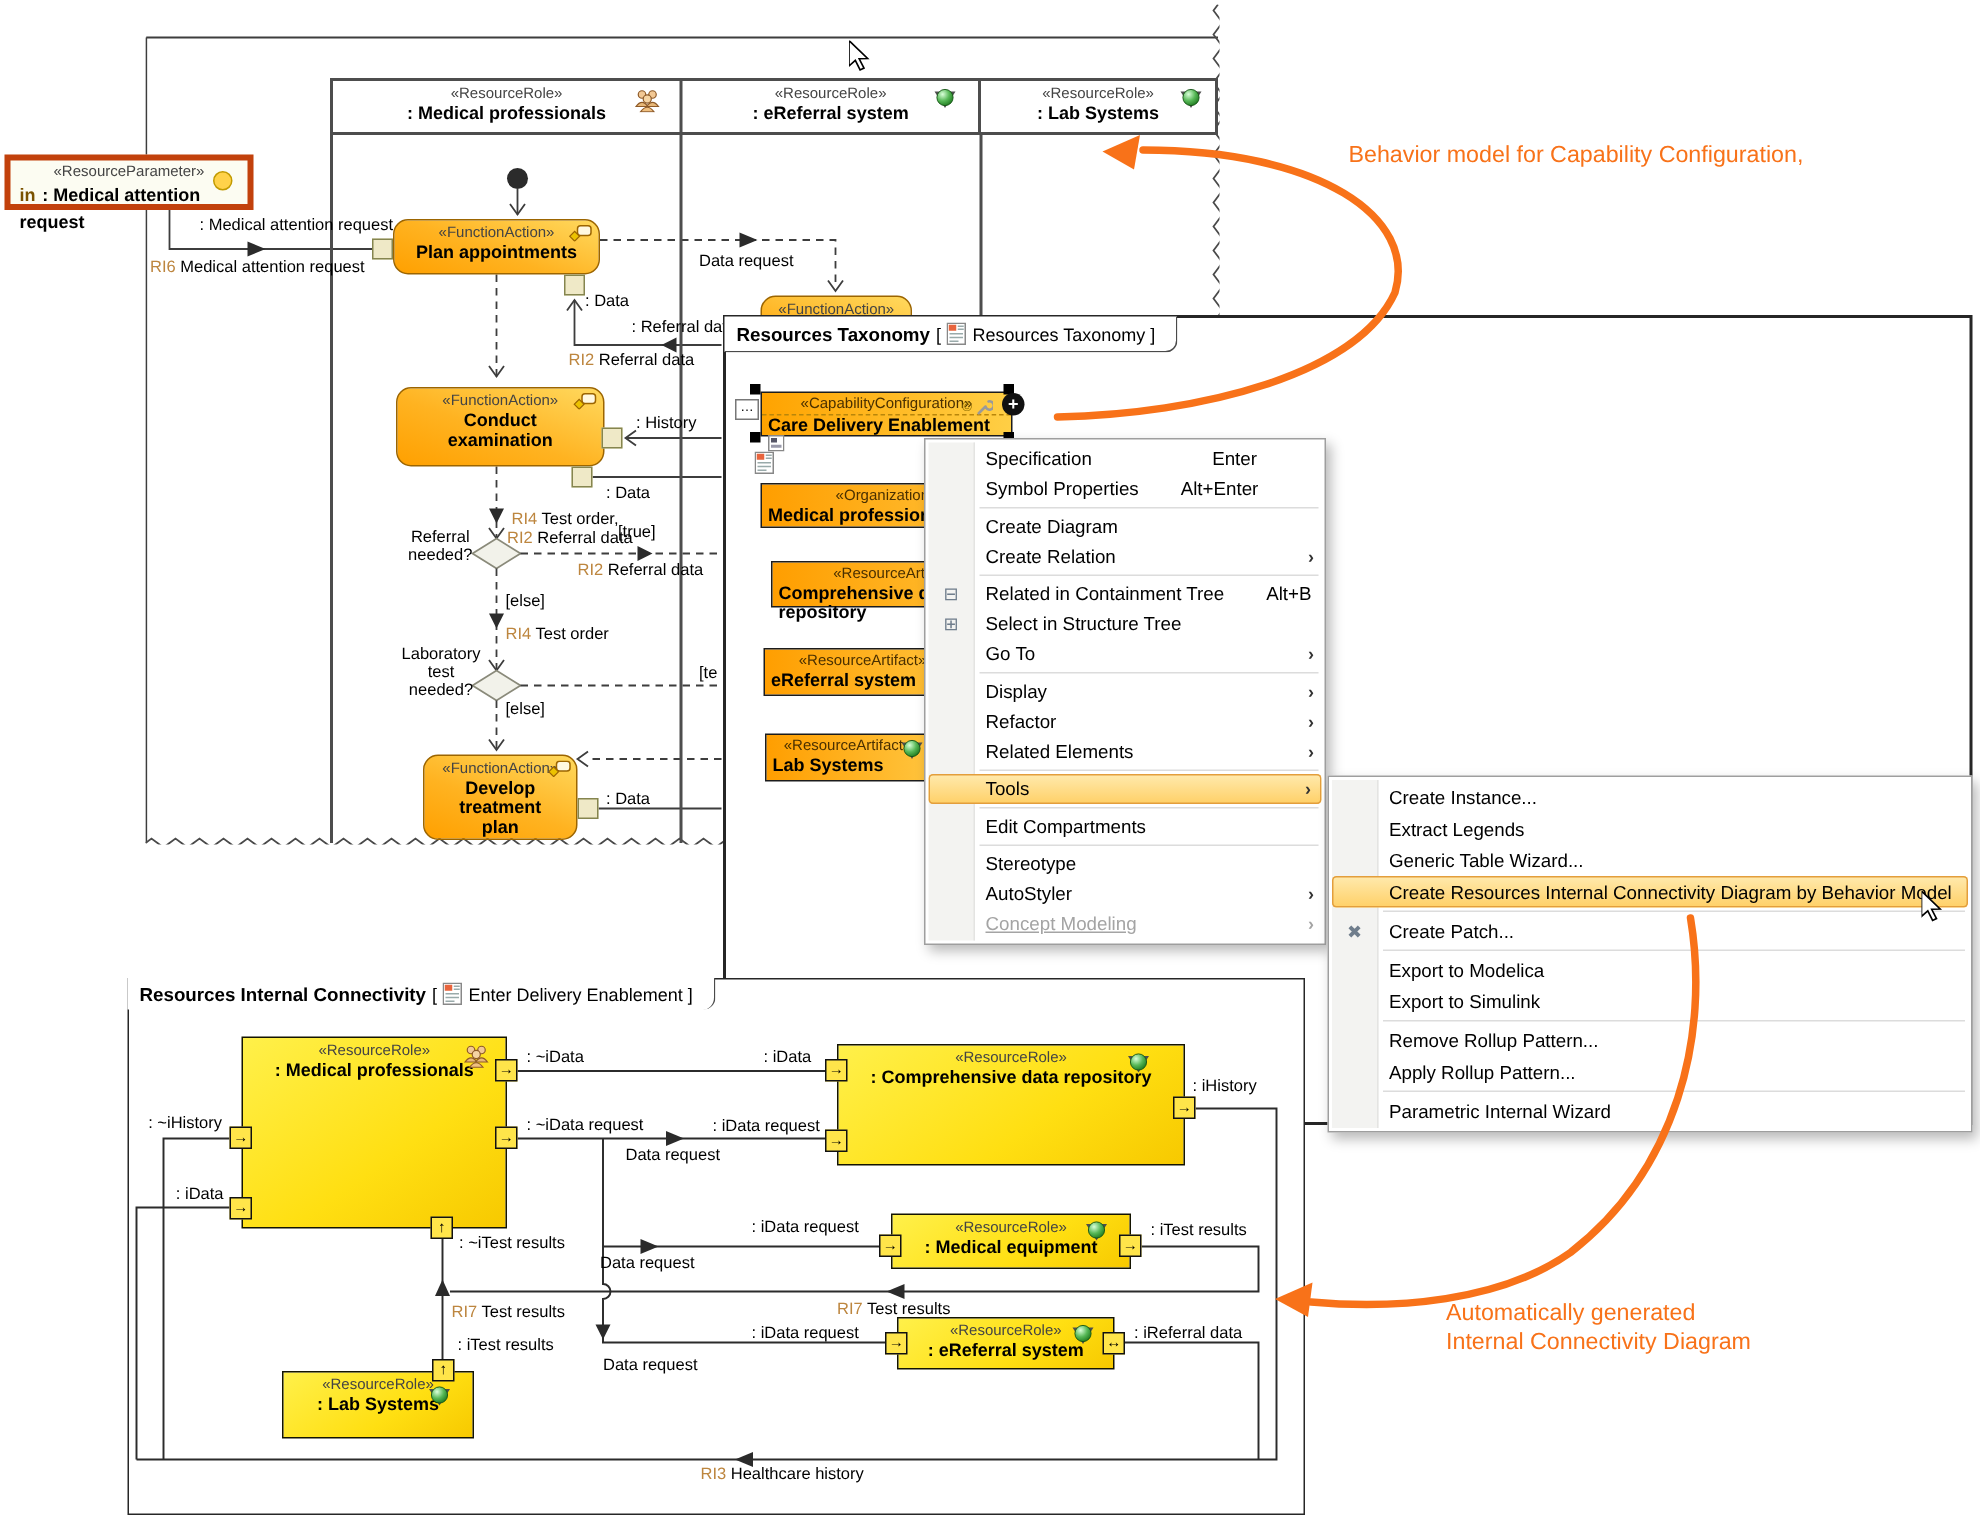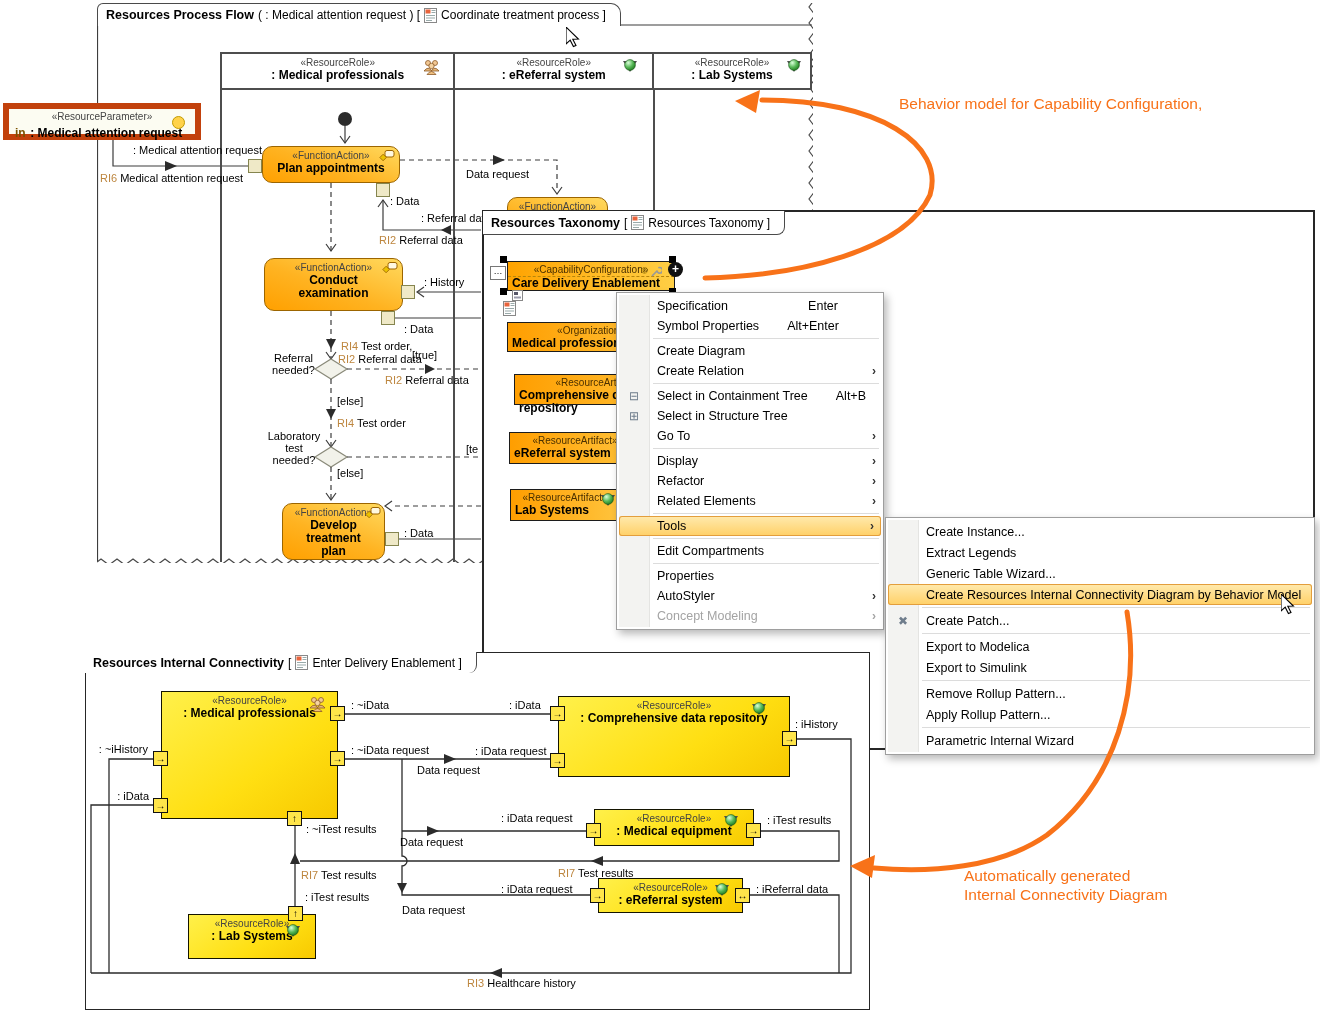--- a/index.html
+++ b/index.html
@@ -35,21 +35,21 @@
         padding:3px 0;z-index:40;box-sizing:border-box;}
   .gutter{position:absolute;left:2px;top:2px;bottom:2px;width:30px;background:#f3f3f1;border-right:1px solid #e4e4e2;}
   .mi{position:relative;display:flex;align-items:center;height:20px;font-size:12.5px;
       padding:0 27px 0 40px;white-space:nowrap;cursor:default;}
   .menu2 .mi{height:21px;}
   .mi .lab{flex:0 1 auto;}
   .mi .sc{margin-left:auto;padding-left:28px;padding-right:18px;}
   .mi .arr{position:absolute;right:7px;font-weight:bold;font-size:12px;color:#333;}
   .mi .ico{position:absolute;left:6px;width:22px;text-align:center;color:#6f7d8c;font-size:12px;}
   .mi.hl{background:linear-gradient(180deg,#ffeaae 0%,#ffd067 100%);box-shadow:inset 0 0 0 1px #e39e3c;border-radius:3px;margin:0 2px;padding:0 8px 0 38px;}
-  .mi.dis{color:#a4a4a4;}
+  .mi.dis{color:#a4a4a4;text-decoration:underline;}
   .mi.dis .arr{color:#a4a4a4;}
   .msep{height:1px;background:#dcdcdc;margin:2px 4px 2px 36px;}
   .orangetext{position:absolute;color:#f87219;font-size:15.5px;line-height:19px;white-space:nowrap;z-index:50;}
   .pluscirc{position:absolute;width:15px;height:15px;border-radius:50%;background:#111;color:#fff;
             font-size:12px;font-weight:bold;text-align:center;line-height:14px;z-index:6;}
   .dots{position:absolute;width:14px;height:12px;background:#fff;border:1px solid #777;font-size:9px;
         line-height:8px;text-align:center;z-index:6;}
   svg.lay{position:absolute;left:0;top:0;}
   .ln{fill:none;stroke:#2b2b2b;stroke-width:1.3;}
   .fl{fill:none;stroke:#3d3d3d;stroke-width:1.2;}
@@ -230,30 +230,22 @@
   <div class="lbl" style="left:315px;top:346px;">[true]</div>
   <div class="lbl" style="left:288px;top:371px;"><span class="ri">RI2</span><span> Referral data</span></div>
   <div class="lbl" style="left:240px;top:392px;">[else]</div>
   <div class="lbl" style="left:240px;top:414px;"><span class="ri">RI4</span><span> Test order</span></div>
   <div class="lbl" style="left:166px;top:427px;width:62px;white-space:normal;text-align:center;">Laboratory test needed?</div>
   <div class="lbl" style="left:369px;top:440px;">[te</div>
   <div class="lbl" style="left:240px;top:464px;">[else]</div>
   <div class="lbl" style="left:307px;top:524px;">: Data</div>
 </div>
 
-<div class="dtab" style="left:97px;top:3px;z-index:12;">
-  <b>Resources Process Flow</b>
-  <span>( : Medical attention request ) [</span>
-  <svg width="13" height="15">
-        <use href="#sym-doc"></use>
-      </svg>
-  <span>Coordinate treatment process ]</span>
-</div>
-
-<div class="abs" style="left:3px;top:103px;width:198px;height:37px;background:#fcfcf2;border:6px solid #c2410c;box-sizing:border-box;z-index:15;text-align:center;padding-top:2px;">
+
+<div class="abs" style="left:3px;top:103px;width:166px;height:37px;background:#fcfcf2;border:4px solid #c2410c;box-sizing:border-box;z-index:15;text-align:center;padding-top:2px;">
   <div class="st">«ResourceParameter»</div>
   <div style="text-align:left;padding-left:6px;"><span class="nm" style="color:#7a5200;">in</span>
   <span class="nm">: Medical attention request</span></div>
   <div class="abs" style="right:10px;top:7px;width:13px;height:13px;border-radius:50%;background:#ffd24a;border:1.5px solid #c29a00;box-sizing:border-box;"></div>
 </div>
 
 <div class="win" id="tx-win" style="left:482px;top:210px;width:833px;height:540px;border:2px solid #262626;z-index:20;">
   <div class="dtab" style="left:-1px;top:-1px;border-radius:0 0 8px 0;border-top:none;border-left:none;border-bottom:1px solid #4a4a4a;height:23px;">
     <b>Resources Taxonomy</b>
     <span>[</span>
@@ -335,21 +327,21 @@
       </div>
         <div class="mi">
         <span class="ico"></span>
         <span class="lab">Create Relation</span>
         <span class="sc"></span>
         <span class="arr">›</span>
       </div>
         <div class="msep"></div>
         <div class="mi">
         <span class="ico">⊟</span>
-        <span class="lab">Select in Containment Tree</span>
+        <span class="lab">Related in Containment Tree</span>
         <span class="sc">Alt+B</span>
         <span class="arr"></span>
       </div>
         <div class="mi">
         <span class="ico">⊞</span>
         <span class="lab">Select in Structure Tree</span>
         <span class="sc"></span>
         <span class="arr"></span>
       </div>
         <div class="mi">
@@ -387,21 +379,21 @@
         <div class="msep"></div>
         <div class="mi">
         <span class="ico"></span>
         <span class="lab">Edit Compartments</span>
         <span class="sc"></span>
         <span class="arr"></span>
       </div>
         <div class="msep"></div>
         <div class="mi">
         <span class="ico"></span>
-        <span class="lab">Properties</span>
+        <span class="lab">Stereotype</span>
         <span class="sc"></span>
         <span class="arr"></span>
       </div>
         <div class="mi">
         <span class="ico"></span>
         <span class="lab">AutoStyler</span>
         <span class="sc"></span>
         <span class="arr">›</span>
       </div>
         <div class="mi dis">

